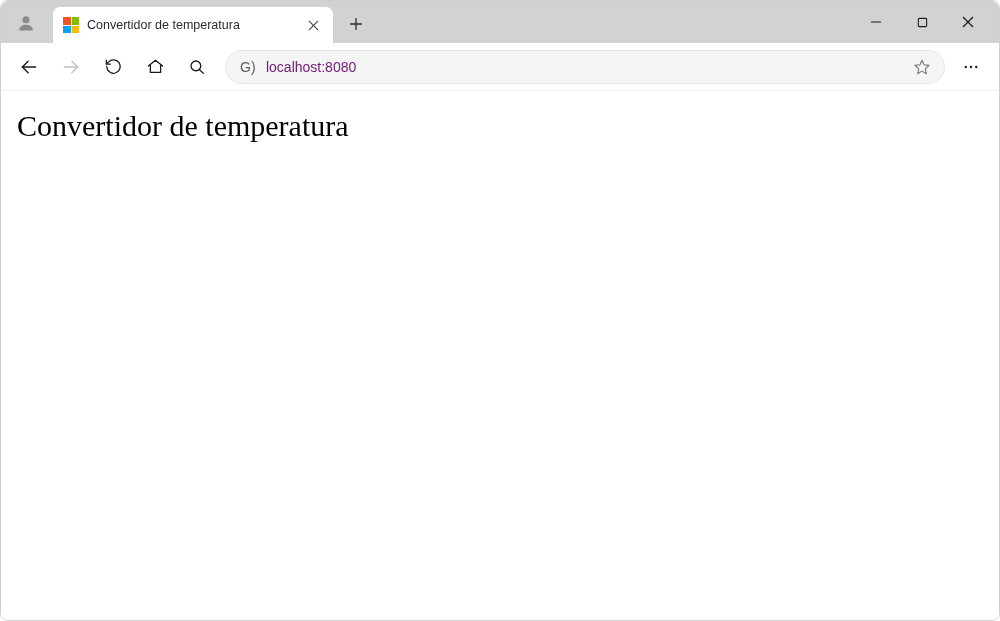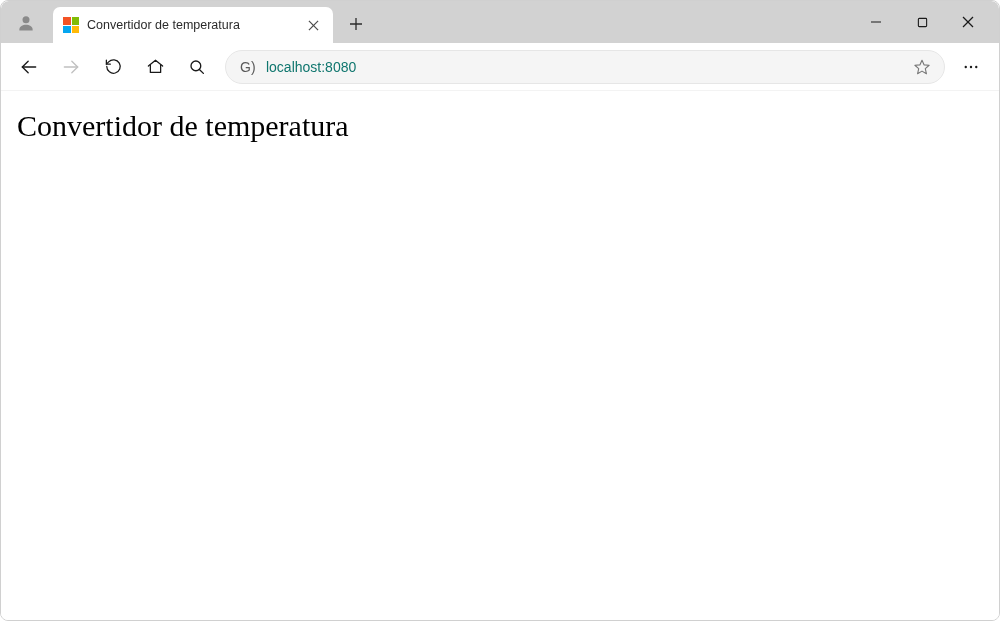--- a/index.html
+++ b/index.html
@@ -141,21 +141,21 @@
       margin-left: 6px;
       gap: 10px;
     }
     .address-prefix {
       font-size: 14px;
       color: #5a5a5a;
       letter-spacing: 0.2px;
     }
     .address-text {
       font-size: 14px;
-      color: #0f766e;
+      color: #701a75;
       flex: 1;
       border: none;
       background: transparent;
       outline: none;
     }
     .favorite-btn {
       width: 28px;
       height: 28px;
       display: flex;
       align-items: center;

